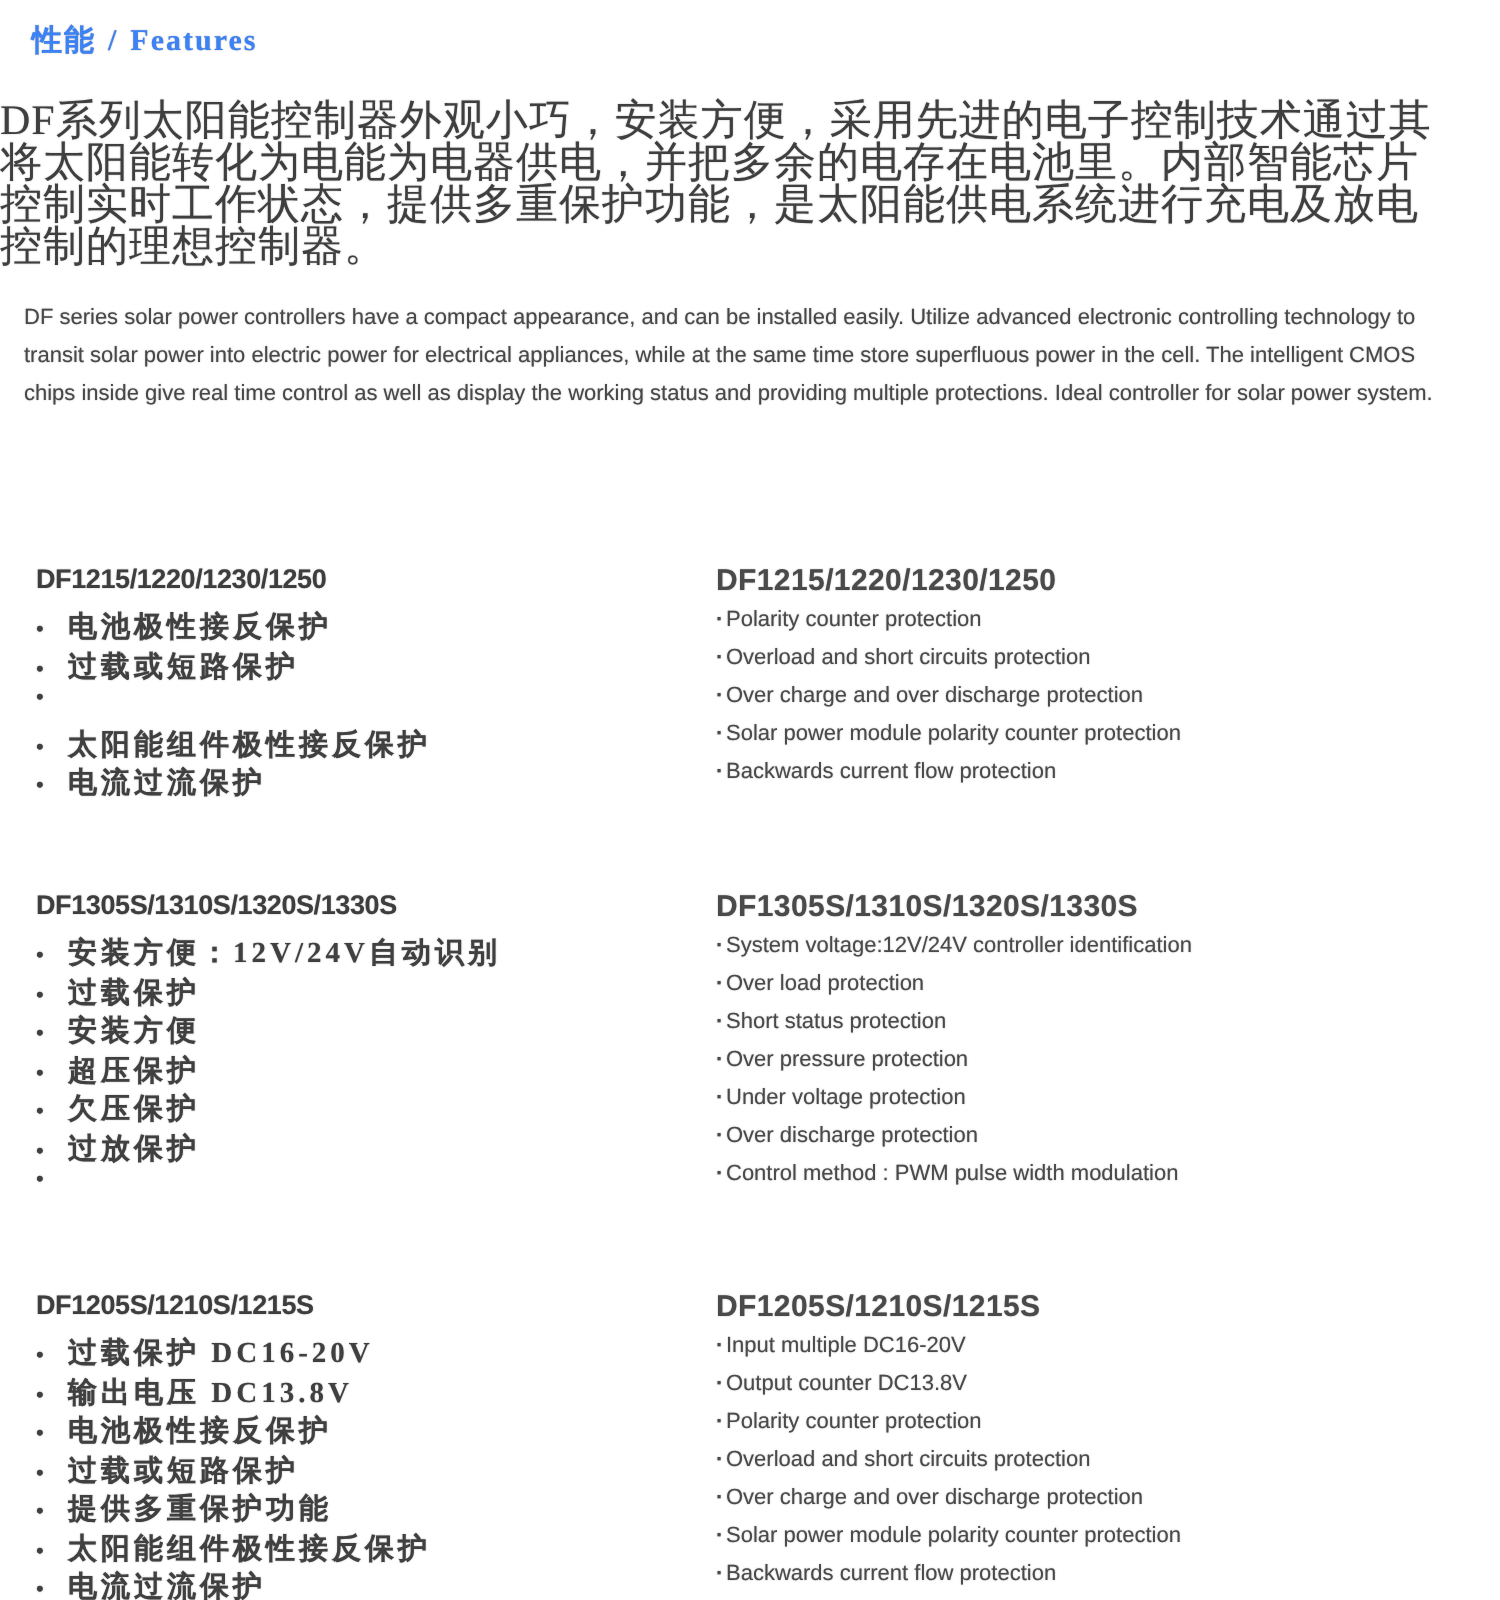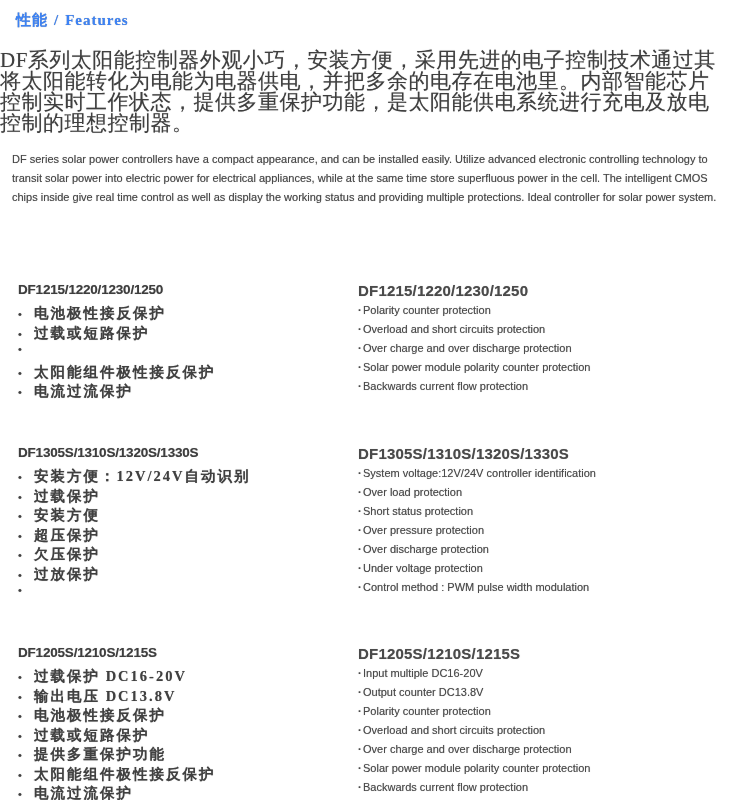--- a/index.html
+++ b/index.html
@@ -174,22 +174,22 @@
           </li>
       </ul>
     </div>
     <div class="col-en">
       <div class="model-title">DF1305S/1310S/1320S/1330S</div>
       <ul class="feature-list">
         <li class="feature-item"><span class="bullet">·</span><span>System voltage:12V/24V controller identification</span></li>
         <li class="feature-item"><span class="bullet">·</span><span>Over load protection</span></li>
         <li class="feature-item"><span class="bullet">·</span><span>Short status protection</span></li>
         <li class="feature-item"><span class="bullet">·</span><span>Over pressure protection</span></li>
+        <li class="feature-item"><span class="bullet">·</span><span>Under voltage protection</span></li>
         <li class="feature-item"><span class="bullet">·</span><span>Over discharge protection</span></li>
-        <li class="feature-item"><span class="bullet">·</span><span>Under voltage protection</span></li>
         <li class="feature-item"><span class="bullet">·</span><span>Control method : PWM pulse width modulation</span></li>
       </ul>
     </div>
   </div>
 
   <div class="section sec-3">
     <div class="col-zh">
       <div class="model-title">DF1205S/1210S/1215S</div>
       <ul class="feature-list">
         <li class="feature-item">

